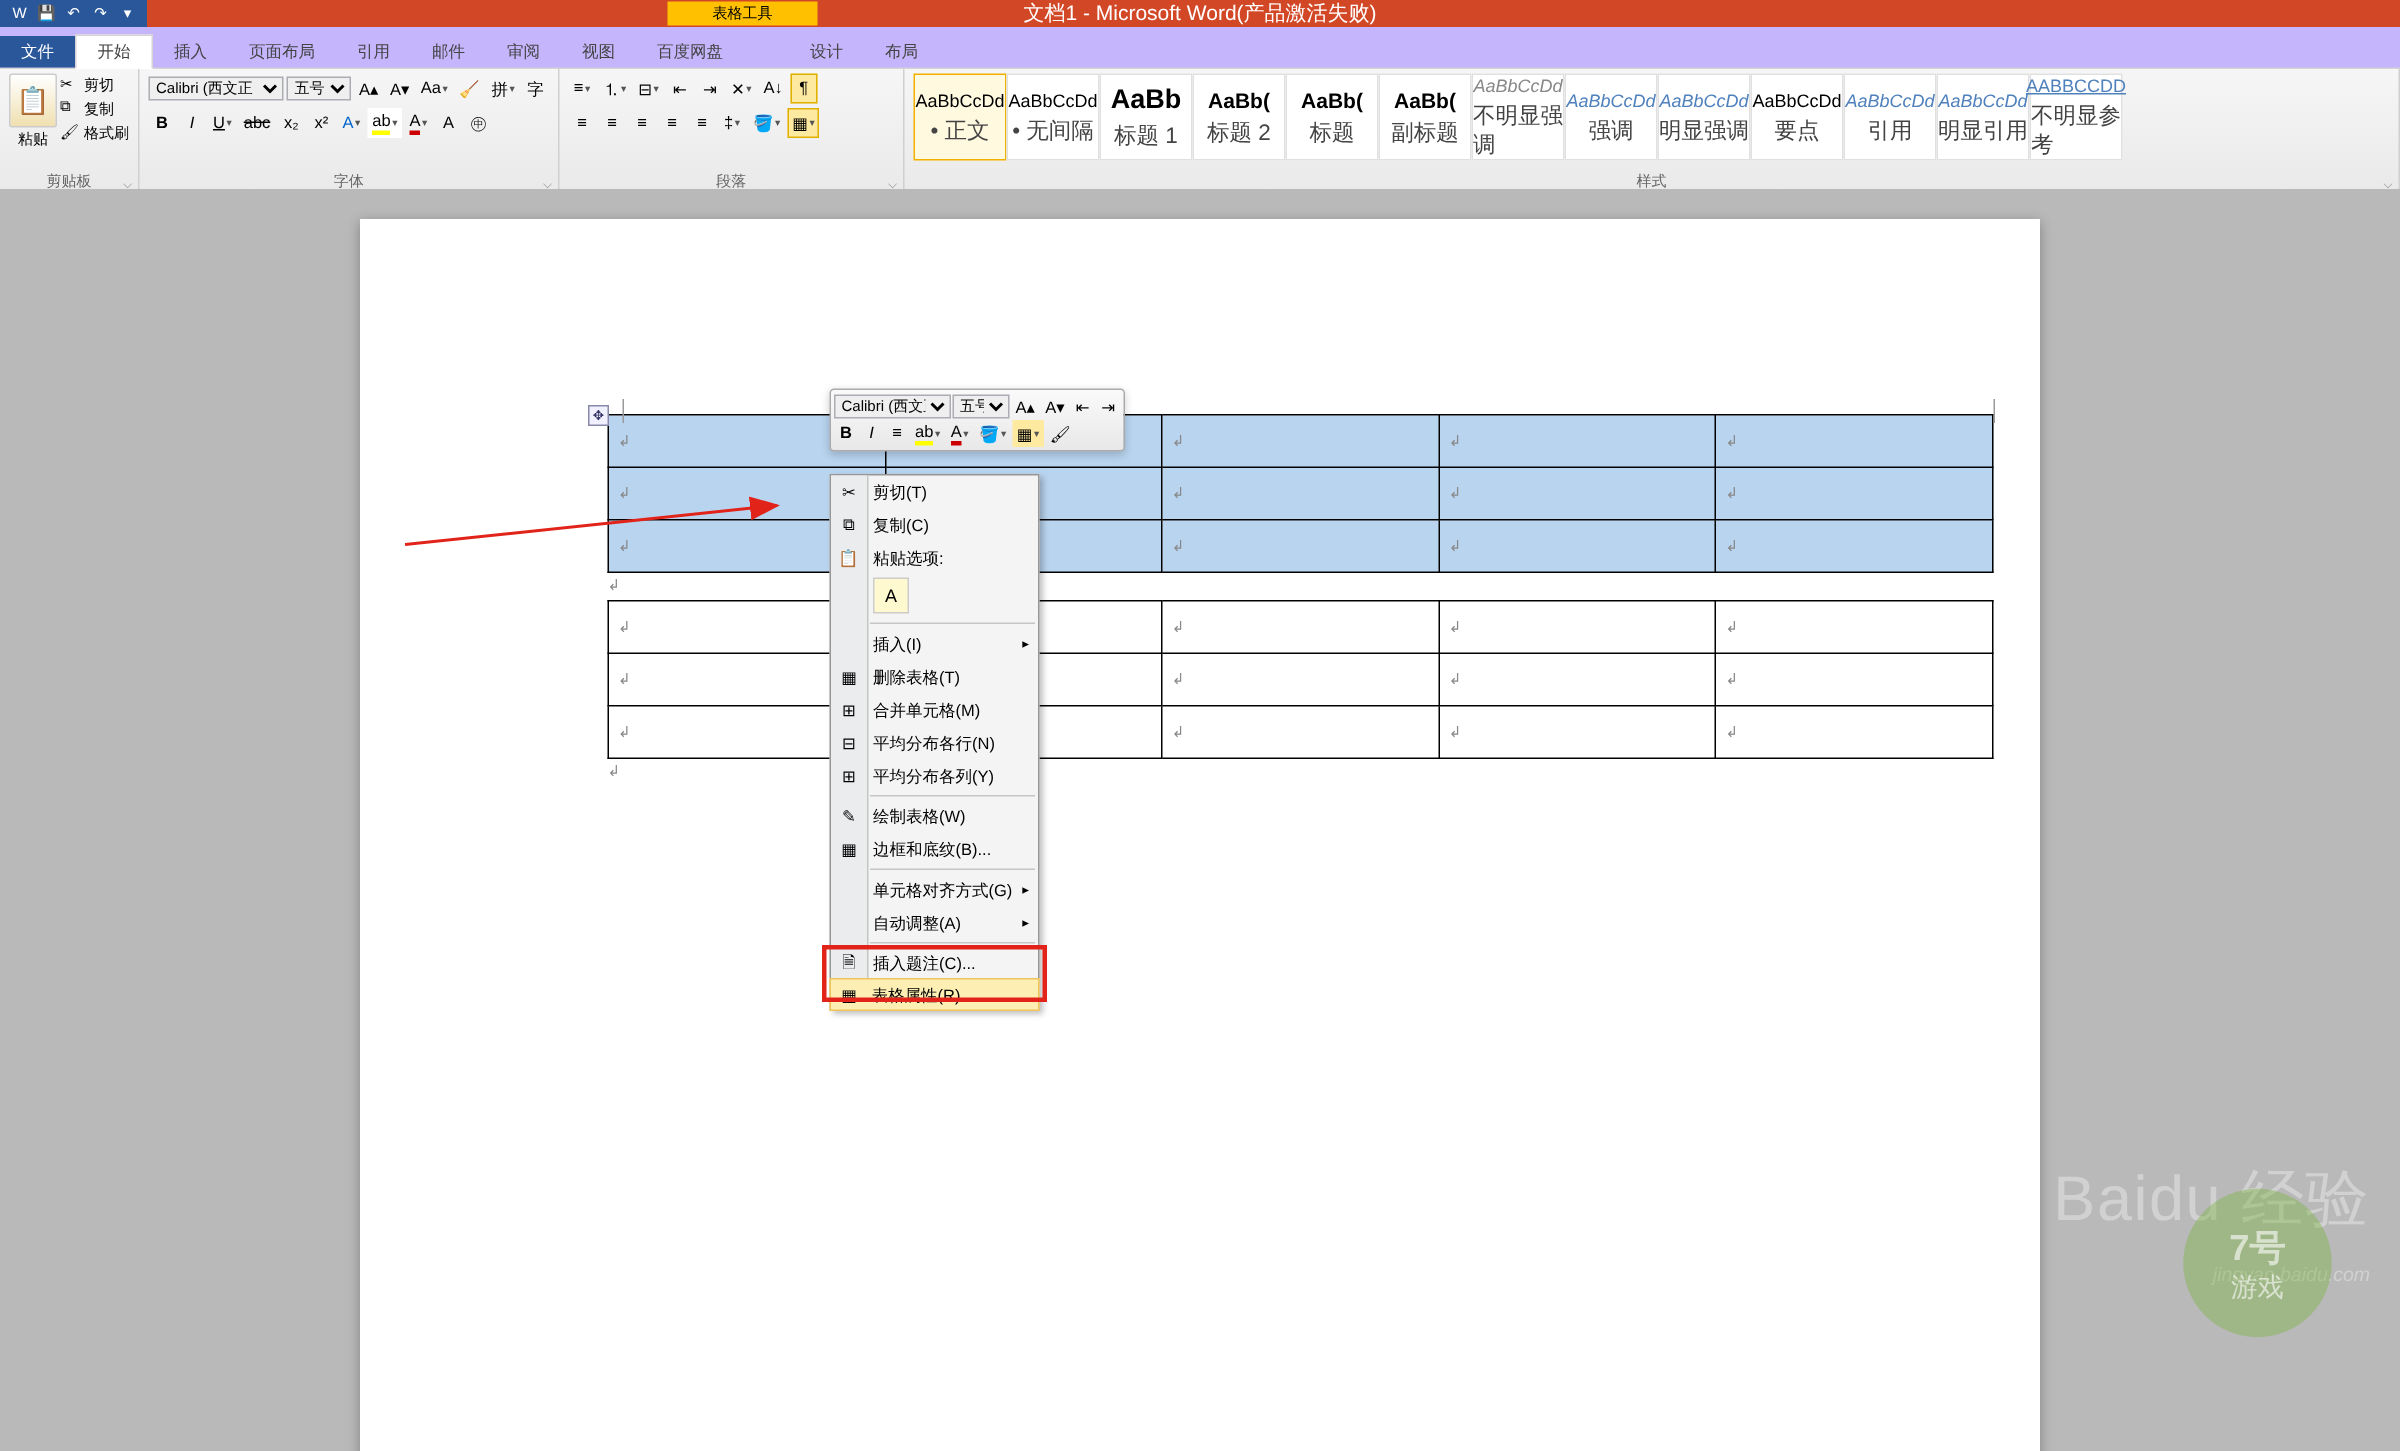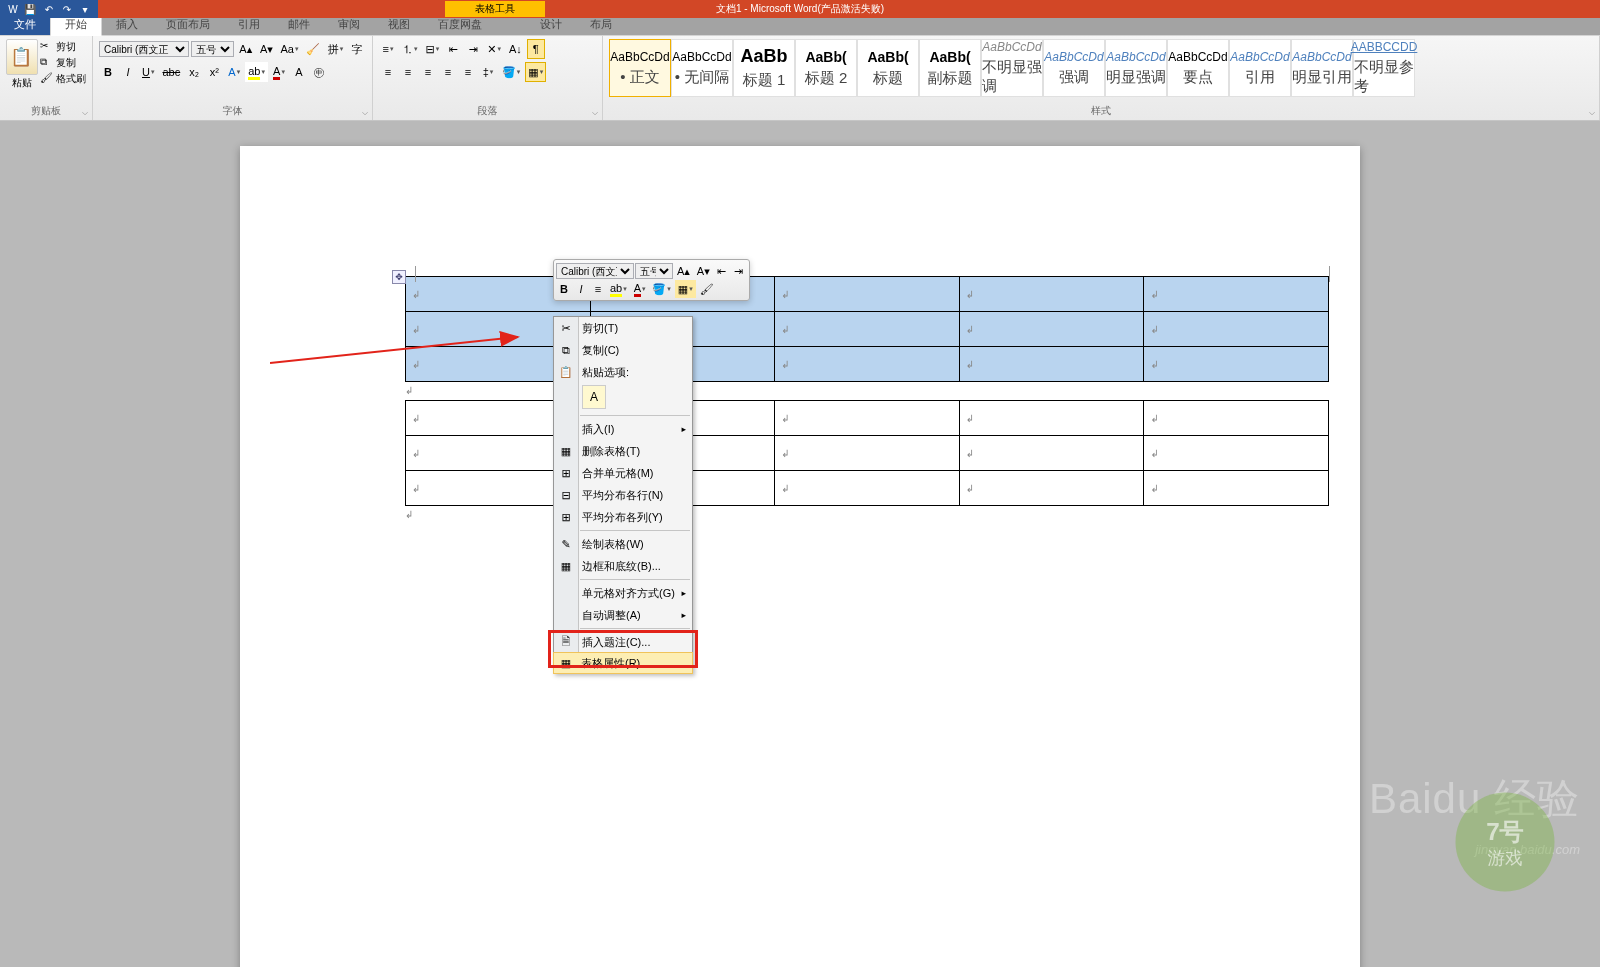--- a/index.html
+++ b/index.html
@@ -3,24 +3,24 @@
 <meta charset="utf-8">
 <style>
 * { margin: 0; padding: 0; box-sizing: border-box; font-family: "Microsoft YaHei", SimSun, sans-serif; }
 body { background: #b9b9b9; overflow: hidden; width: 1600px; height: 967px; position: relative; }
 
 
 .titlebar { height: 18px; background: #d24726; display: flex; align-items: center; font-size: 10px; color: #fff; position: relative; }
 .qat { display: flex; gap: 4px; padding: 0 6px; align-items: center; background: #2a579a; height: 18px; }
 .qat span { width: 14px; height: 14px; display: inline-flex; align-items: center; justify-content: center; font-size: 10px; }
 .tool-context { position: absolute; left: 445px; background: #ffc000; color: #000; font-size: 10px; padding: 1px 30px; }
-.doc-title { position: absolute; left: 50%; transform: translateX(-50%); font-size: 10px; }
-
-
-.tabs { height: 18px; background: #a3a3a3; display: flex; align-items: flex-end; border-bottom: 1px solid #d4d4d4; font-size: 11px; }
+.doc-title { position: absolute; left: 50%; transform: translateX(-50%); font-size: 14px; }
+
+
+.tabs { height: 28px; background: #c4b5fd; display: flex; align-items: flex-end; border-bottom: 1px solid #d4d4d4; font-size: 11px; }
 .tab { padding: 3px 14px; color: #444; cursor: pointer; }
 .tab.file { background: #2a579a; color: #fff; }
 .tab.active { background: #fff; border: 1px solid #d4d4d4; border-bottom: 1px solid #fff; margin-bottom: -1px; }
 .tab.ctx { color: #444; }
 
 
 .ribbon { height: 85px; background: linear-gradient(#f6f6f6,#e9e9e9); border-bottom: 1px solid #c5c5c5; display: flex; font-size: 10px; }
 .group { border-right: 1px solid #d0d0d0; padding: 3px 6px 0; display: flex; flex-direction: column; justify-content: space-between; }
 .group-label { text-align: center; color: #666; font-size: 10px; padding: 2px 0; position: relative; }
 .group-label::after { content: "⌵"; position: absolute; right: -2px; bottom: 2px; font-size: 8px; color: #888; }

